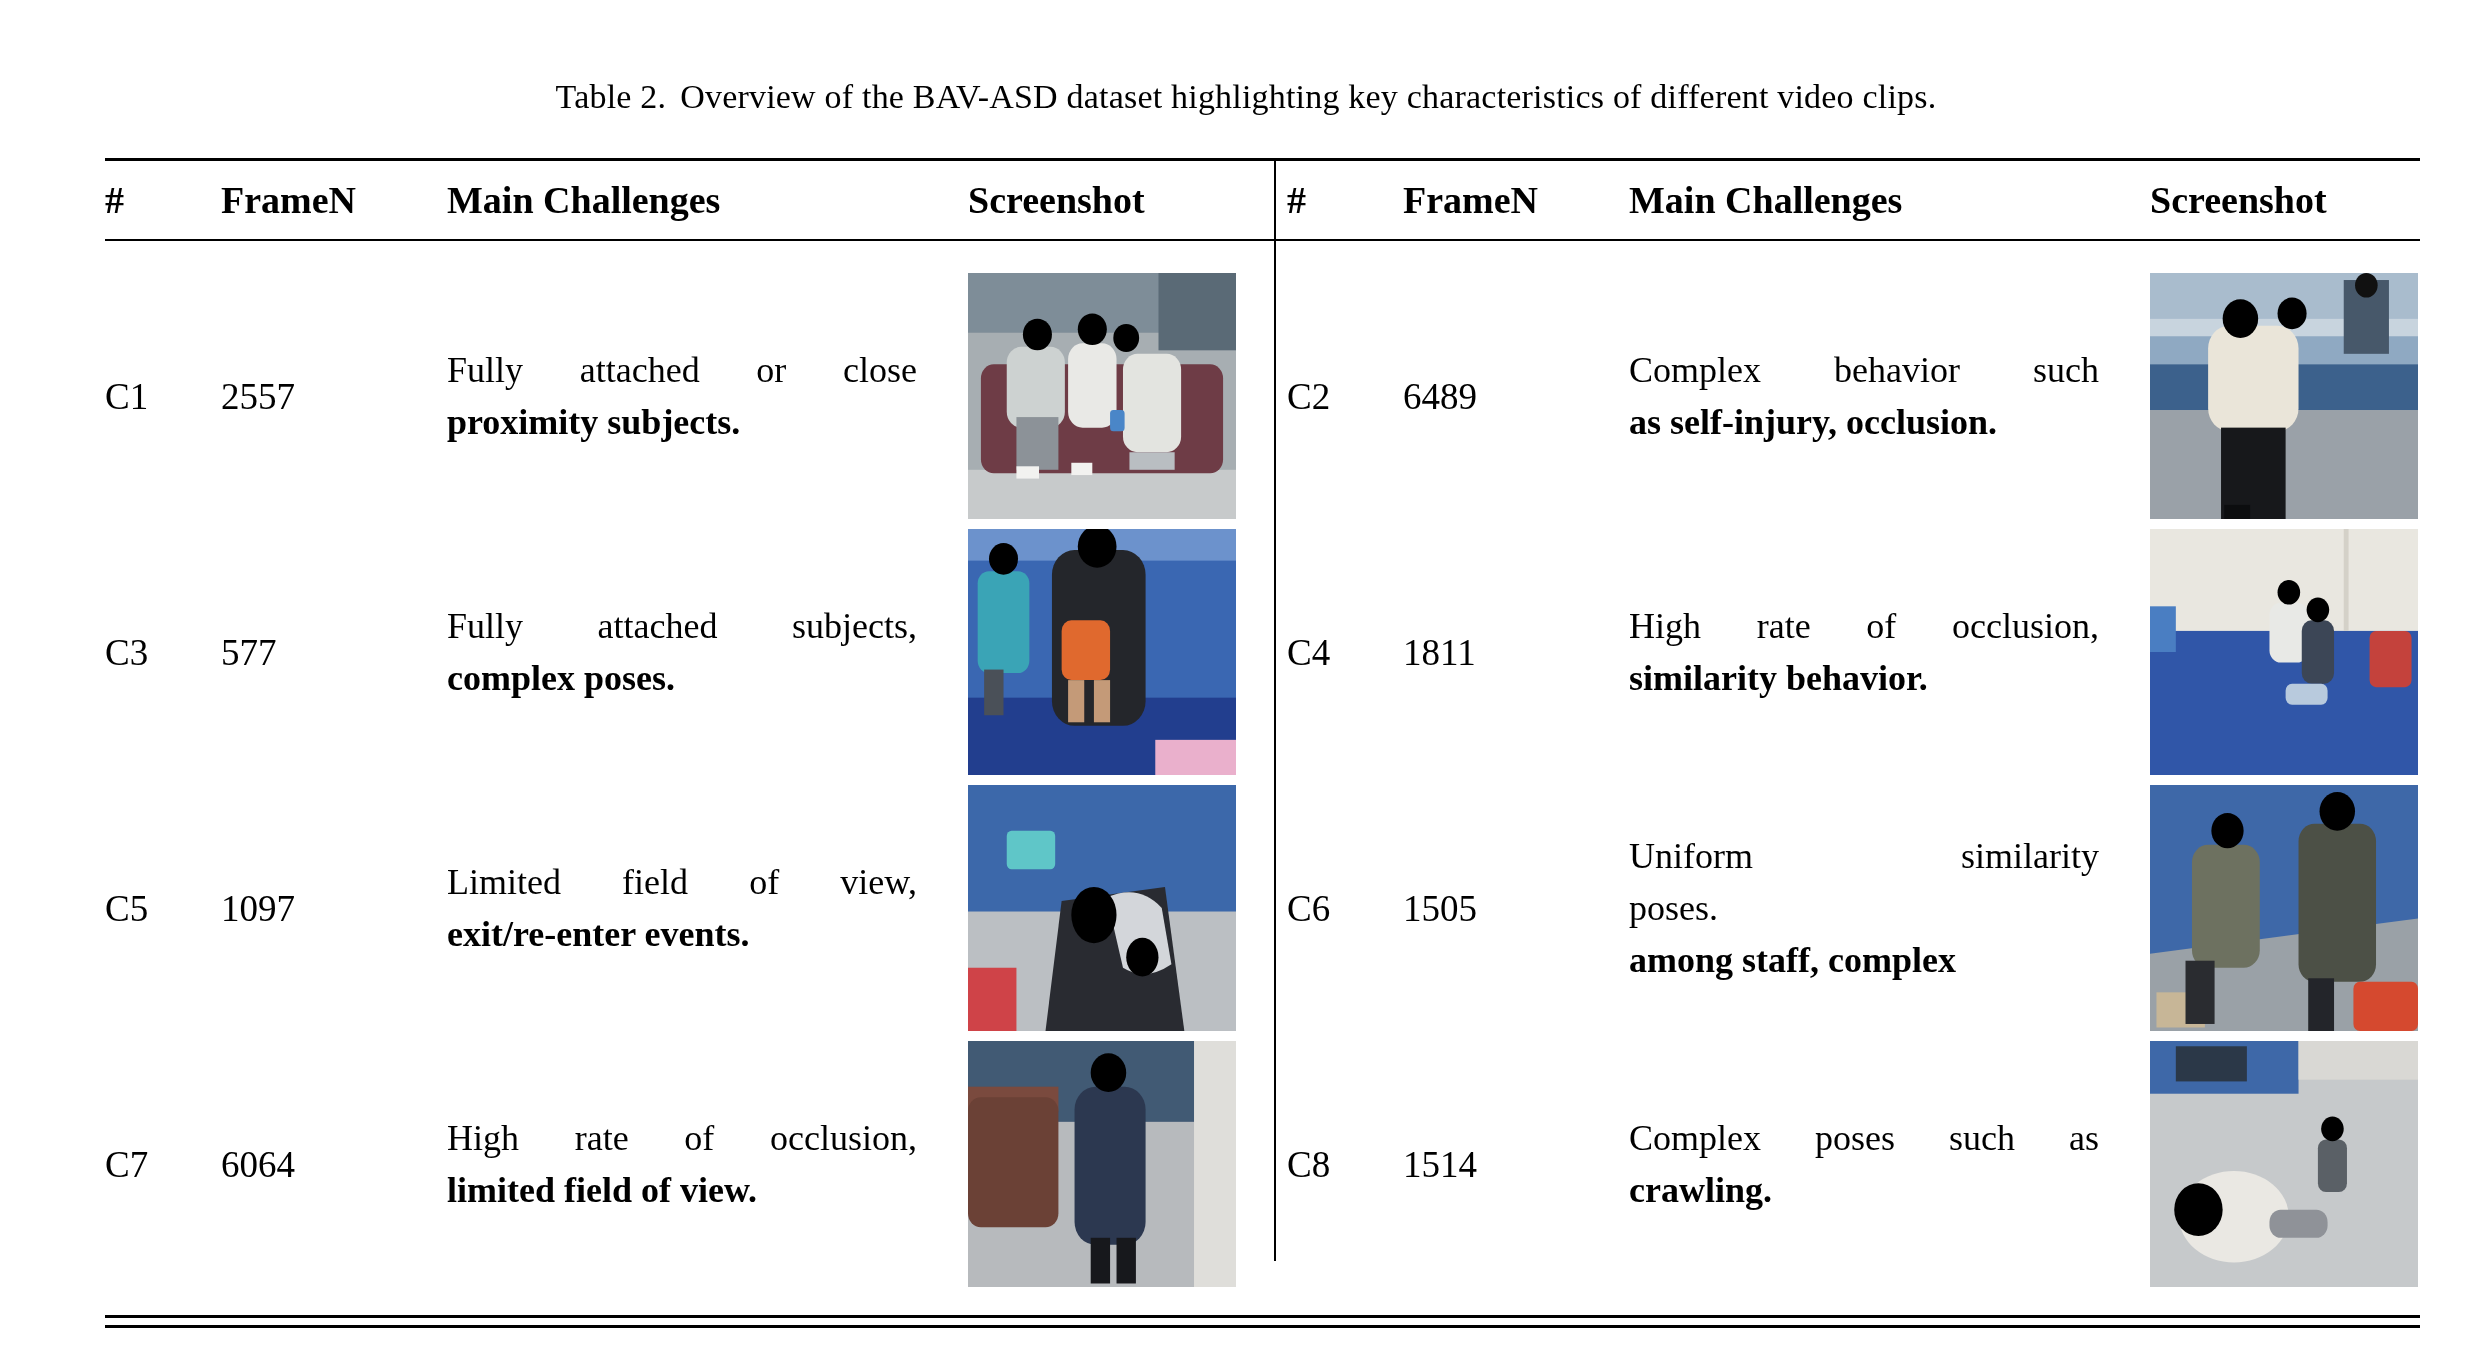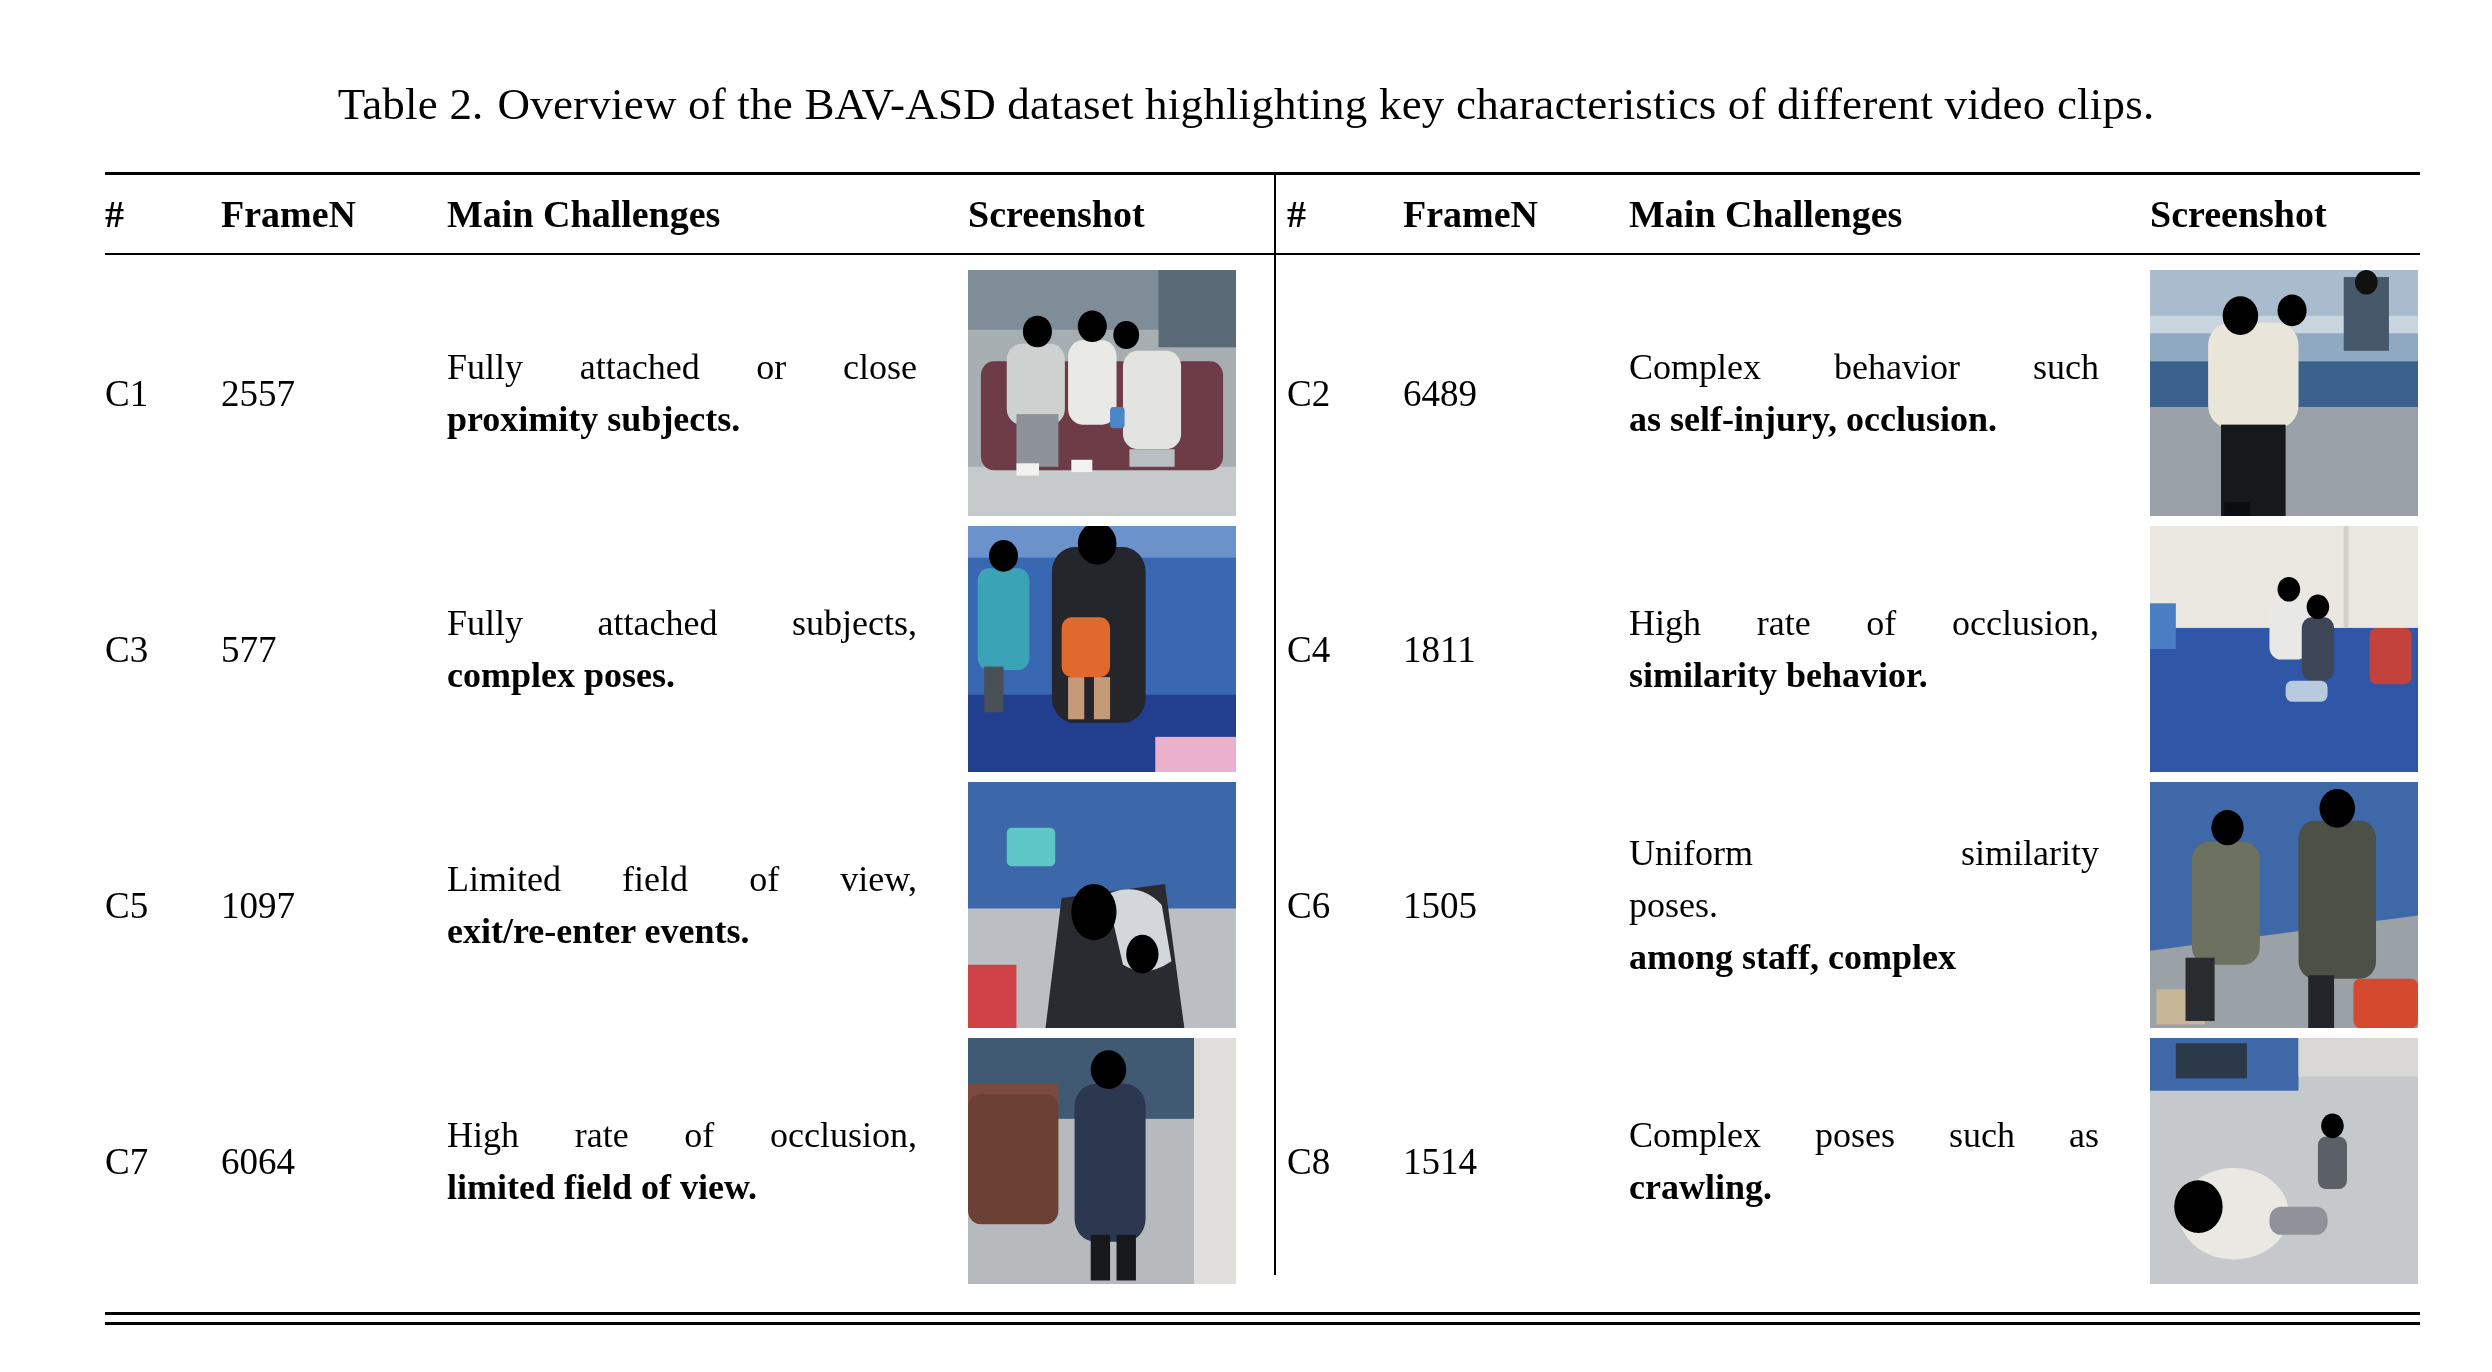--- a/index.html
+++ b/index.html
@@ -6,21 +6,21 @@
   body {
     width: 2492px; height: 1372px;
     font-family: "Liberation Serif", "DejaVu Serif", serif;
     color: #000;
     position: relative;
     overflow: hidden;
   }
   .caption {
     padding-top: 78px;
     text-align: center;
-    font-size: 45px;
+    font-size: 34px;
     letter-spacing: 0.2px;
   }
   .caption .cap-label { margin-right: 14px; }
 
   .tbl {
     position: relative;
     width: 2315px;
     margin: 42px 0 0 105px;
     border-top: 3px solid #000;
   }
@@ -47,21 +47,21 @@
   .hdr-row .half { height: 100%; }
   .hcell {
     font-weight: bold;
     font-size: 38px;
     align-self: center;
   }
   .tbody {
     display: flex;
     flex-direction: column;
     gap: 10px;
-    padding: 15px 0 28px 0;
+    padding: 32px 0 28px 0;
   }
   .rowpair { height: 246px; }
   .cell { font-size: 37px; }
   .challenges {
     width: 470px;
     font-size: 36px;
     line-height: 1.45;
   }
   .challenges div { text-align: justify; text-align-last: justify; }
   .challenges div:last-child { text-align-last: left; font-weight: bold; }

